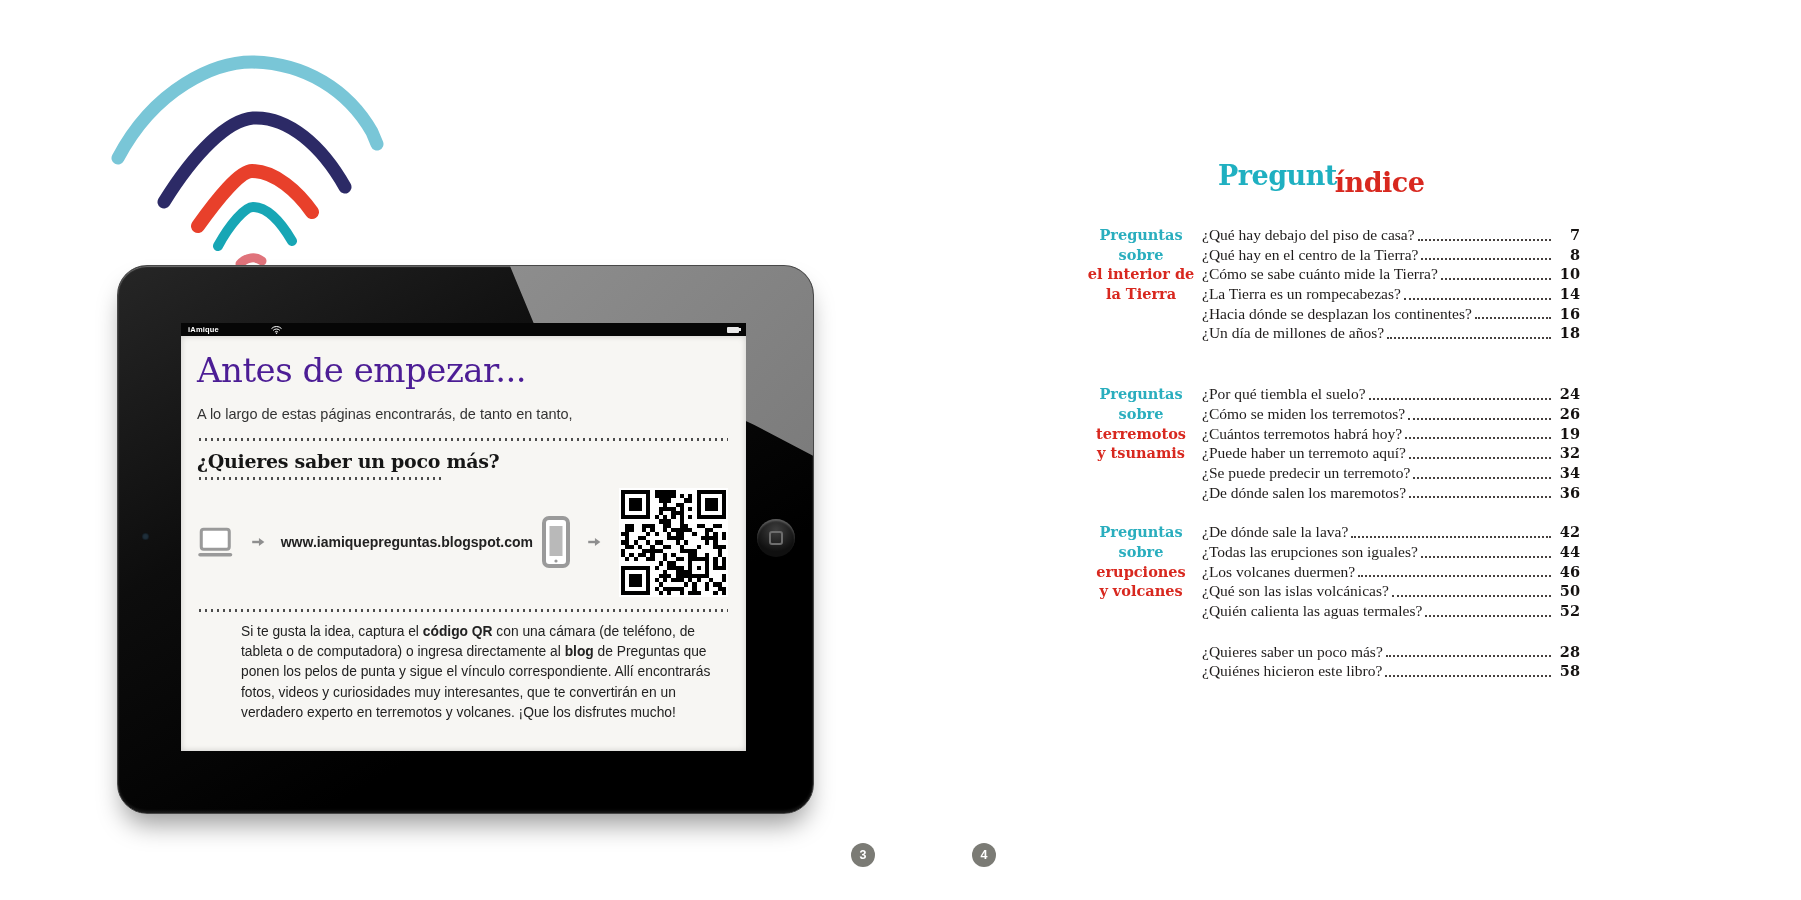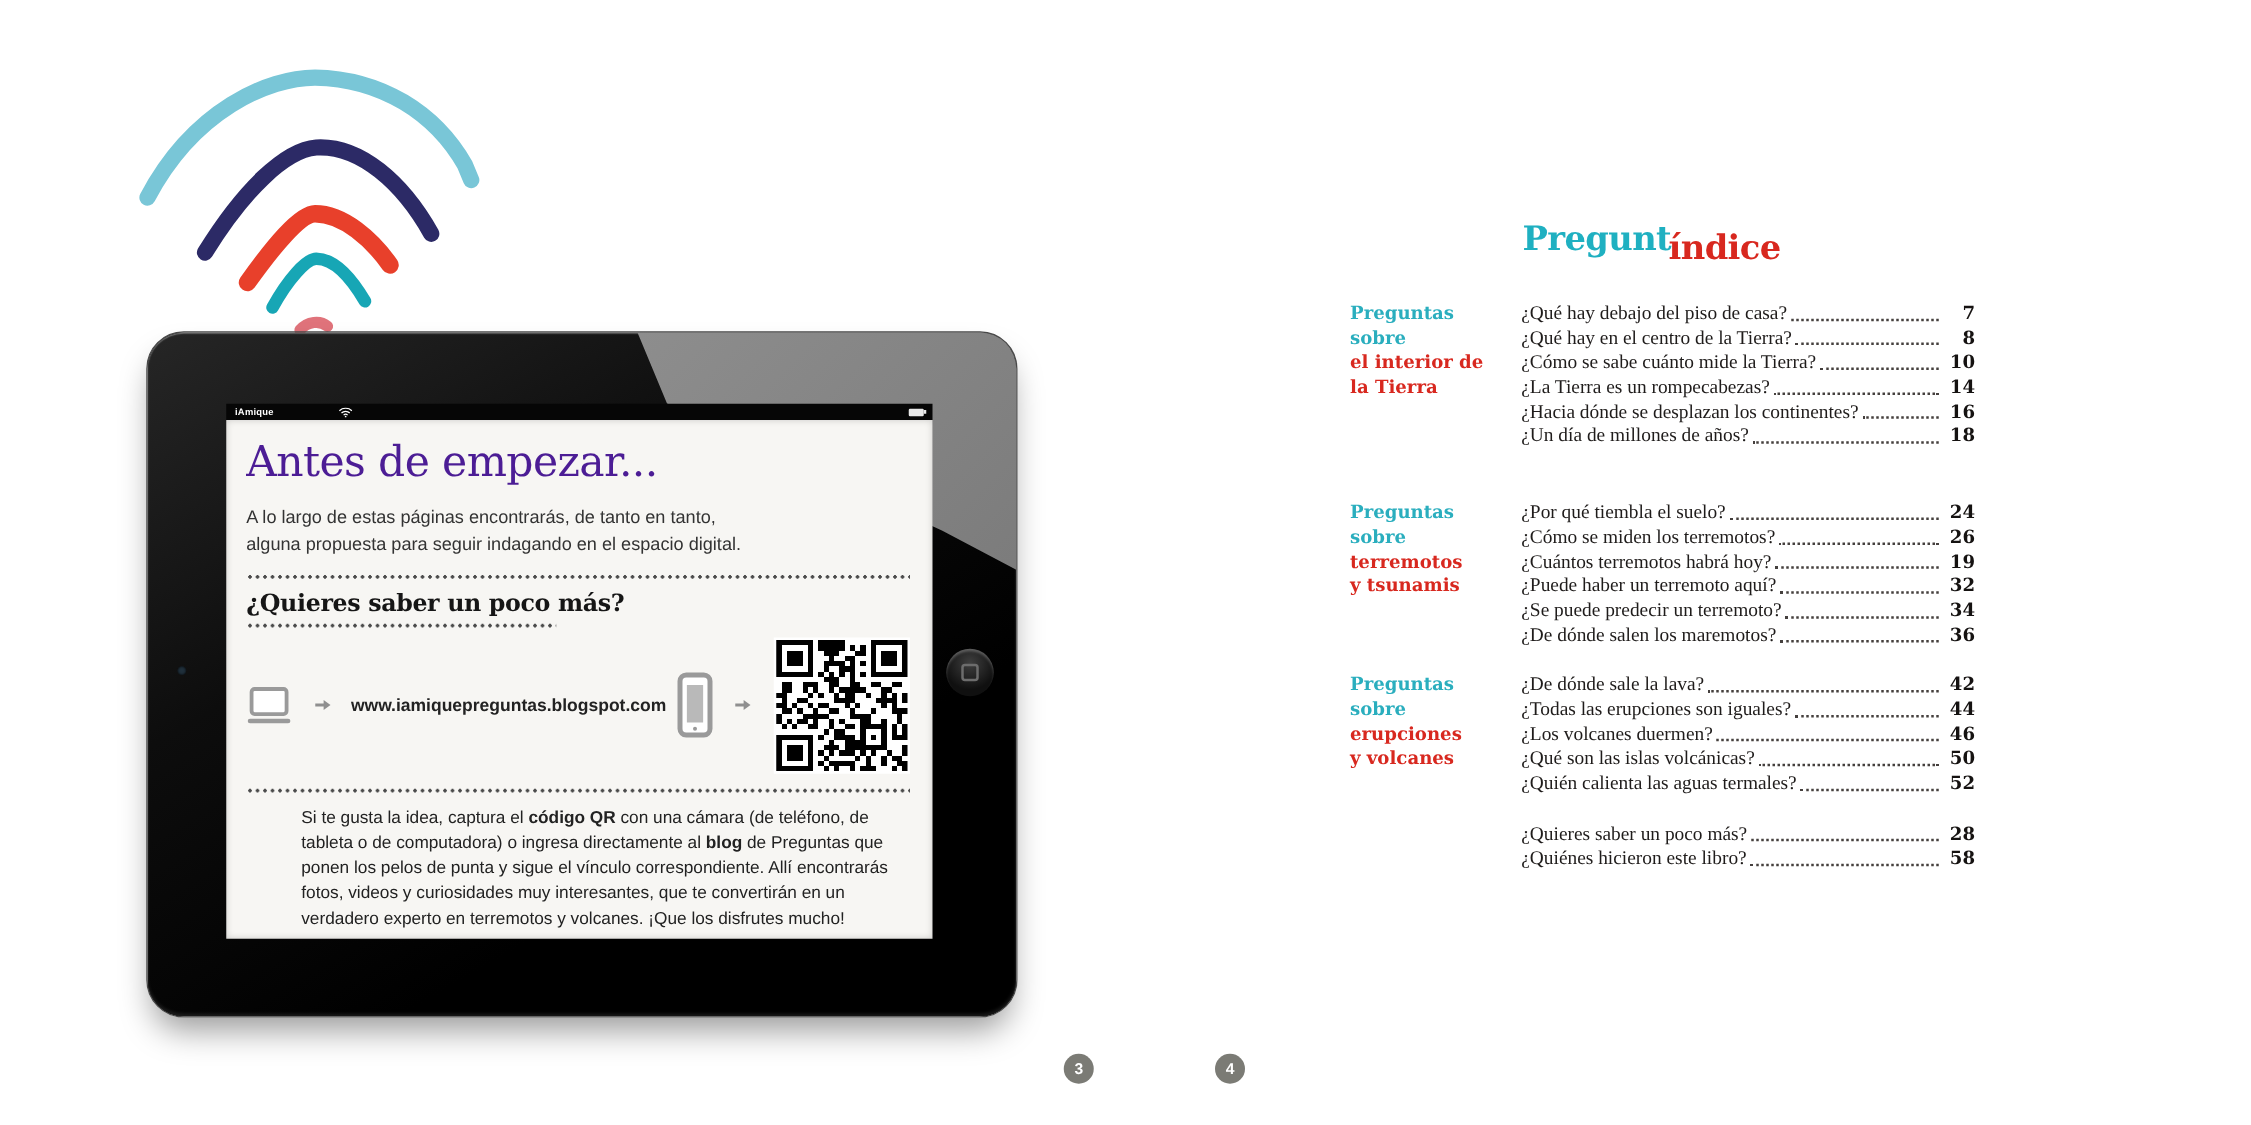--- a/index.html
+++ b/index.html
@@ -47,27 +47,27 @@
   .subhead{margin-top:9px;font-family:"DejaVu Serif",serif;font-weight:bold;
           font-size:19px;color:#161616;letter-spacing:-.3px;}
   .media-row{display:flex;align-items:center;margin-top:8px;gap:16px;}
   .url{font-weight:bold;font-size:14px;color:#222;white-space:nowrap;}
   .phone-wrap{margin-left:-8px;}
   .qr-wrap{margin-left:2px;background:#fff;padding:2px;}
   .outro{margin-top:10px;font-size:13.8px;line-height:1.47;color:#222;max-width:548px;margin-left:44px;}
   .outro b{font-weight:bold;}
 
   
-  .toc{position:absolute;left:1080px;top:176px;width:500px;color:#211e1e;}
+  .toc{position:absolute;left:1080px;top:160px;width:500px;color:#211e1e;}
   .toc-title{margin:0 0 34px 138px;font-family:"DejaVu Serif",serif;font-weight:bold;
           font-size:27px;letter-spacing:-.5px;white-space:nowrap;}
   .t-teal{color:#1fb0c1;}
   .t-red{color:#d8281f;display:inline-block;transform:translateY(7px);margin-left:-2px;}
   .toc-section{display:flex;}
-  .toc-label{width:122px;margin-right:15px;text-align:left;
+  .toc-label{width:122px;text-align:center;
           font-family:"DejaVu Serif",serif;font-weight:bold;font-size:14.5px;line-height:19.7px;}
   .lab-teal{color:#2aaebe;}
   .lab-red{color:#d8281f;}
   .toc-entries{flex:1;}
   .toc-row{display:flex;height:19.7px;line-height:19.7px;
           font-family:"Liberation Serif",serif;font-size:15.5px;color:#1f1c1b;}
   .toc-row .q{white-space:nowrap;}
   .toc-row .leader{flex:1;position:relative;min-width:10px;}
   .toc-row .leader::after{content:"";position:absolute;left:3px;right:5px;bottom:4px;
           border-bottom:2px dotted #45403e;}
@@ -108,21 +108,20 @@
       <circle cx="5.5" cy="7.3" r="0.7" fill="#fff"></circle>
     </svg>
     <span class="sb-spacer"></span>
     <span class="battery"></span>
   </div>
 
   <div class="screen">
     <h1>Antes de empezar...</h1>
     <div class="intro">
       <div>A lo largo de estas páginas encontrarás, de tanto en tanto,</div>
-      <div>alguna propuesta para seguir indagando en el espacio digital.</div>
     </div>
     <div class="dots"></div>
     <div class="subhead">¿Quieres saber un poco más?</div>
     <div class="dots short"></div>
 
     <div class="media-row">
       <svg width="62" height="50" viewBox="0 0 62 50">
         <rect x="7" y="4" width="46" height="33" rx="4" fill="#fff" stroke="#9a9a9a" stroke-width="5"></rect>
         <rect x="2" y="43" width="56" height="6" rx="3" fill="#9a9a9a"></rect>
       </svg>

